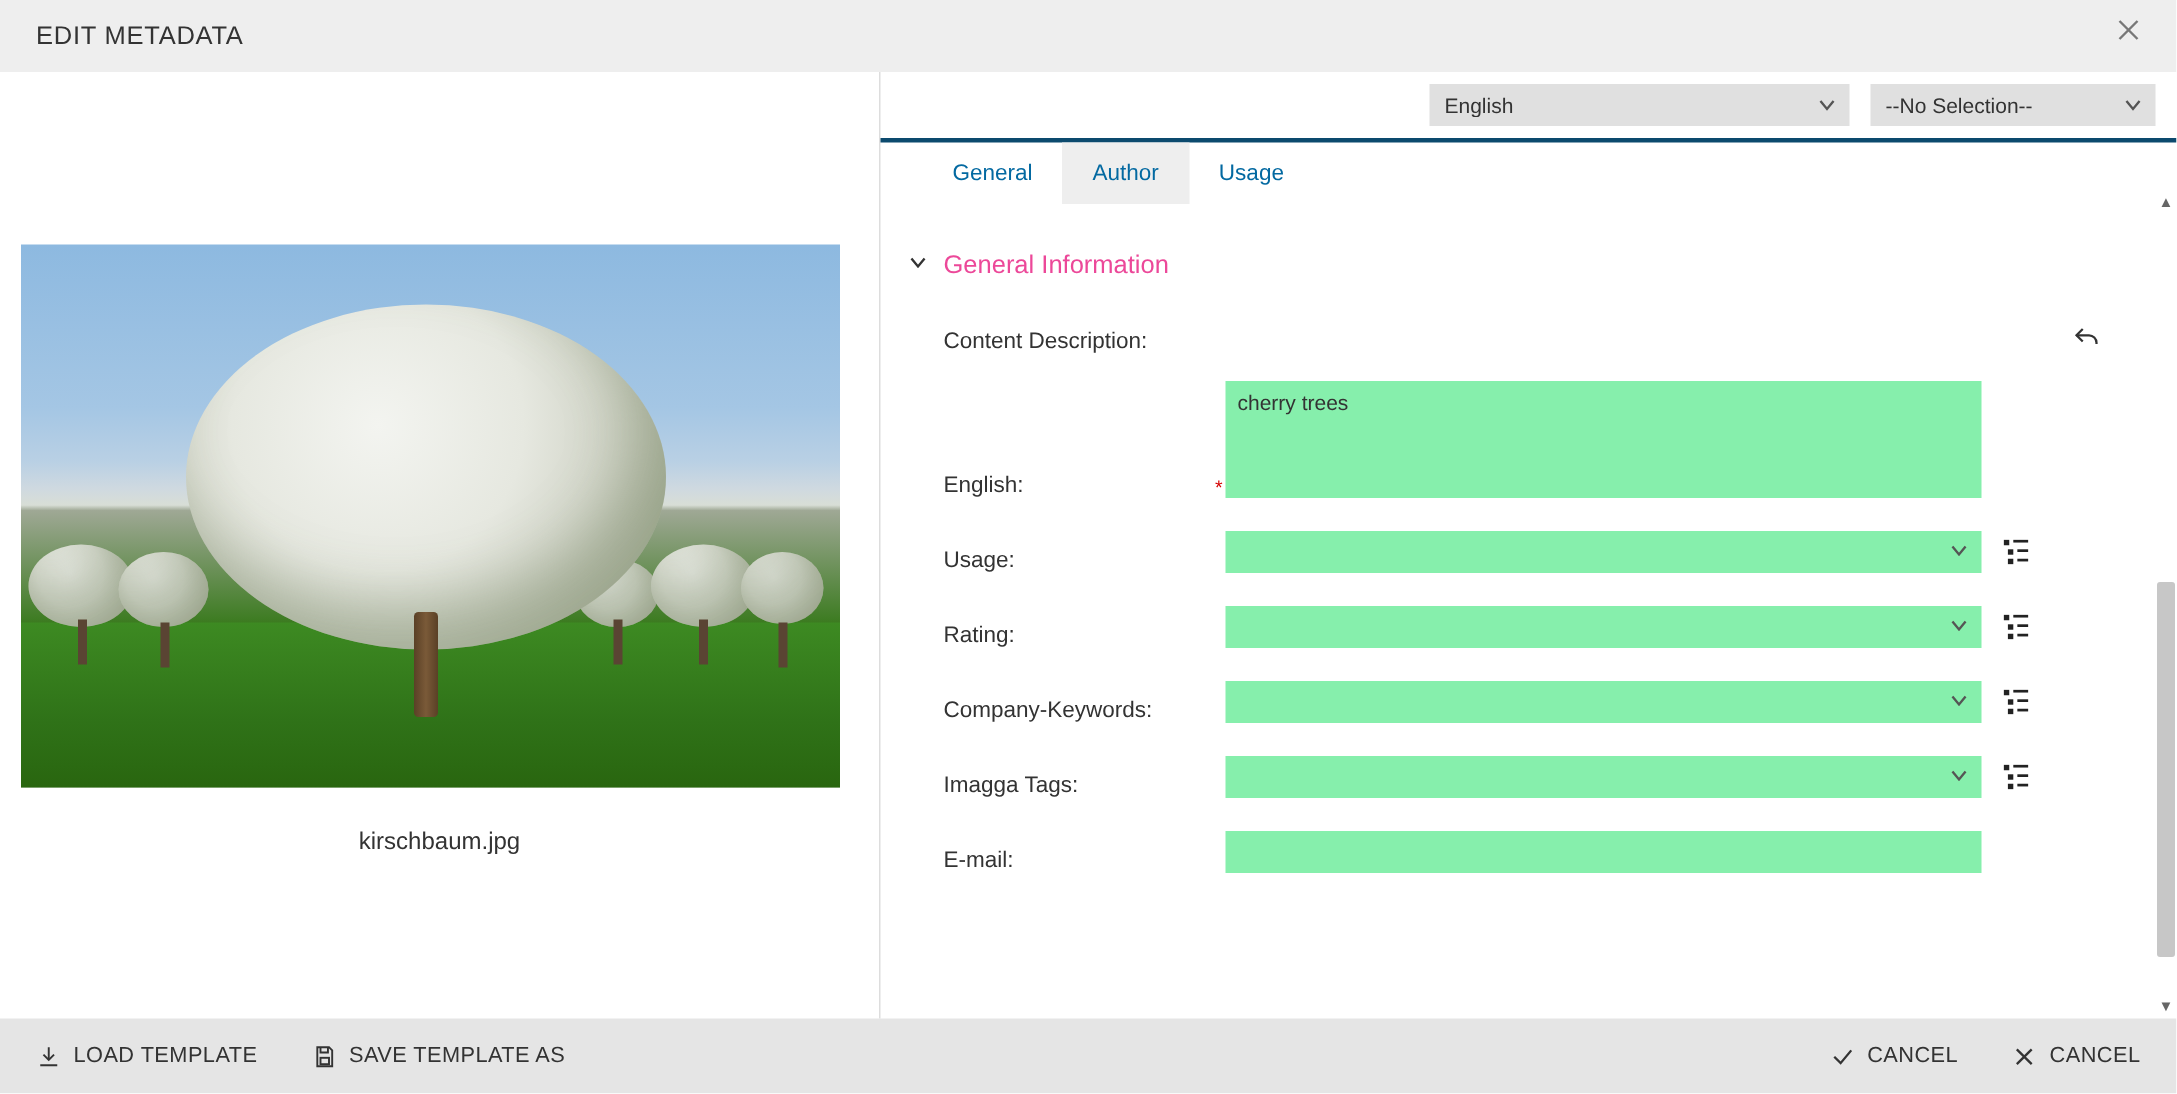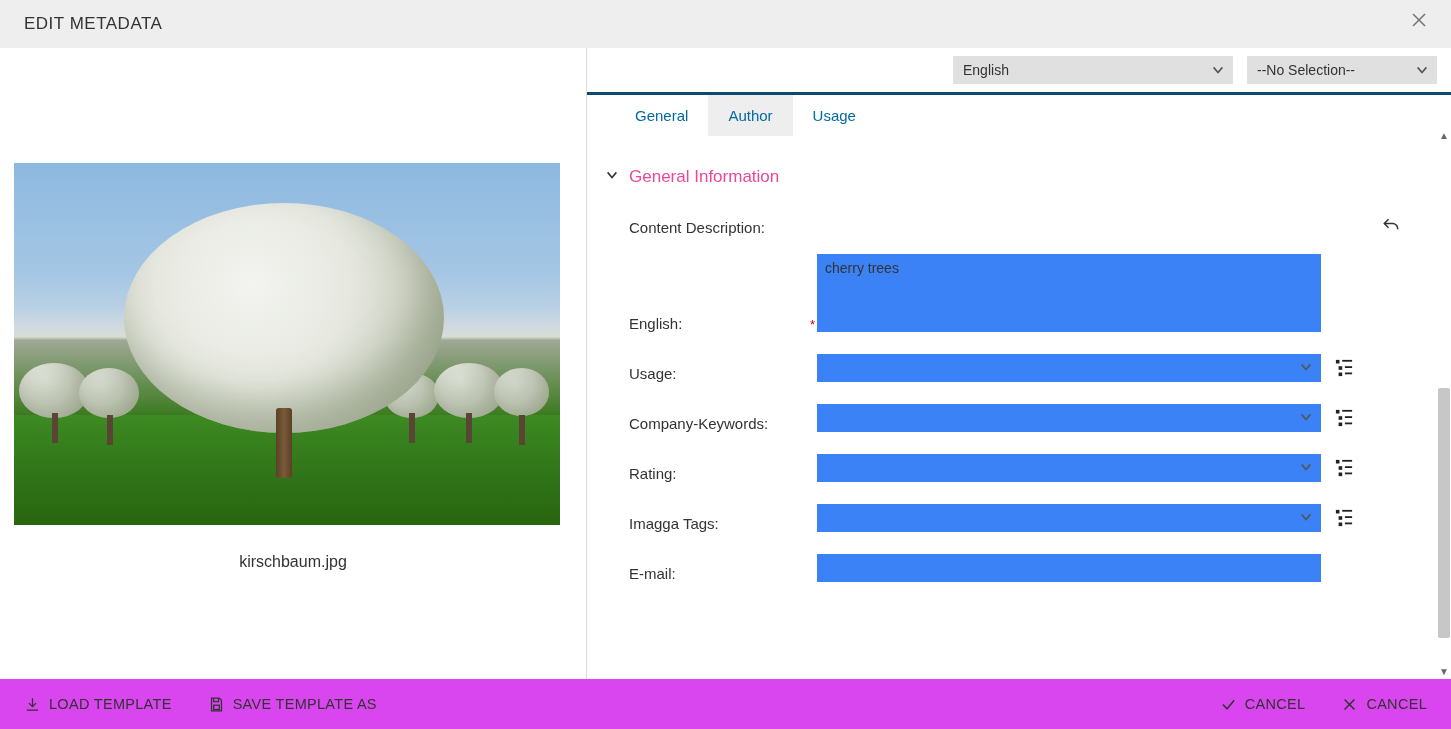--- a/index.html
+++ b/index.html
@@ -177,21 +177,21 @@
     font-size: 13px;
   }
   .field-input-wrap {
     flex: 1;
     display: flex;
     align-items: flex-start;
     gap: 14px;
     max-width: 566px;
   }
   textarea.f-input, input.f-input, .f-select {
-    background: #3b82f6;
+    background: #86efac;
     border: none;
     font-size: 14px;
     color: #333;
     padding: 6px 8px;
     font-family: inherit;
     resize: none;
   }
   textarea.f-input { width: 504px; height: 78px; }
   input.f-input { width: 504px; height: 28px; }
   .f-select-wrap { position: relative; width: 504px; }
@@ -219,21 +219,21 @@
     position:absolute; right:1px; width:12px; top: 260px; height: 250px;
     background: #c7c7c7; border-radius: 2px;
   }
   .outer-scroll .arrow { position:absolute; left:2px; color:#666; font-size:10px;}
   .outer-scroll .arrow.up{top:2px}
   .outer-scroll .arrow.down{bottom:2px}
 
   
   .footer {
     height: 50px;
-    background: #d946ef;
+    background: #e5e5e5;
     display: flex;
     align-items: center;
     padding: 0 24px;
     gap: 36px;
   }
   .footer .spacer { flex: 1; }
   .f-btn {
     display: flex;
     align-items: center;
     gap: 8px;
@@ -357,21 +357,21 @@
                 <rect x="4" y="8" width="4" height="4"></rect>
                 <rect x="11" y="8" width="8" height="2"></rect>
                 <rect x="4" y="15" width="4" height="4"></rect>
                 <rect x="11" y="15" width="8" height="2"></rect>
               </svg>
           </span>
         </div>
       </div>
 
       <div class="field-row">
-        <div class="field-label">Company-Keywords:</div>
+        <div class="field-label">Rating:</div>
         <div class="req"></div>
         <div class="field-input-wrap">
           <div class="f-select-wrap">
             <input class="f-select" readonly="" style="">
             <span class="chev">
               <svg viewBox="0 0 16 16" fill="none" stroke="currentColor" stroke-width="1.8">
                   <polyline points="3,5 8,11 13,5"></polyline>
                 </svg>
             </span>
           </div>
@@ -382,21 +382,21 @@
                 <rect x="4" y="8" width="4" height="4"></rect>
                 <rect x="11" y="8" width="8" height="2"></rect>
                 <rect x="4" y="15" width="4" height="4"></rect>
                 <rect x="11" y="15" width="8" height="2"></rect>
               </svg>
           </span>
         </div>
       </div>
 
       <div class="field-row">
-        <div class="field-label">Rating:</div>
+        <div class="field-label">Company-Keywords:</div>
         <div class="req"></div>
         <div class="field-input-wrap">
           <div class="f-select-wrap">
             <input class="f-select" readonly="" style="">
             <span class="chev">
               <svg viewBox="0 0 16 16" fill="none" stroke="currentColor" stroke-width="1.8">
                   <polyline points="3,5 8,11 13,5"></polyline>
                 </svg>
             </span>
           </div>

